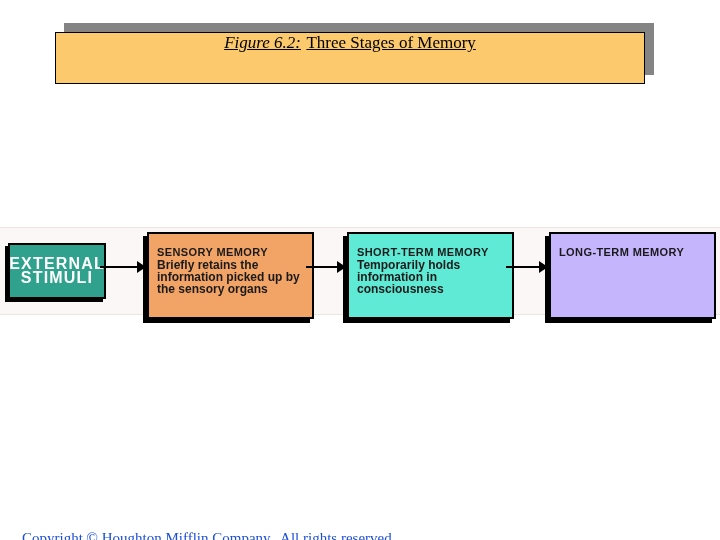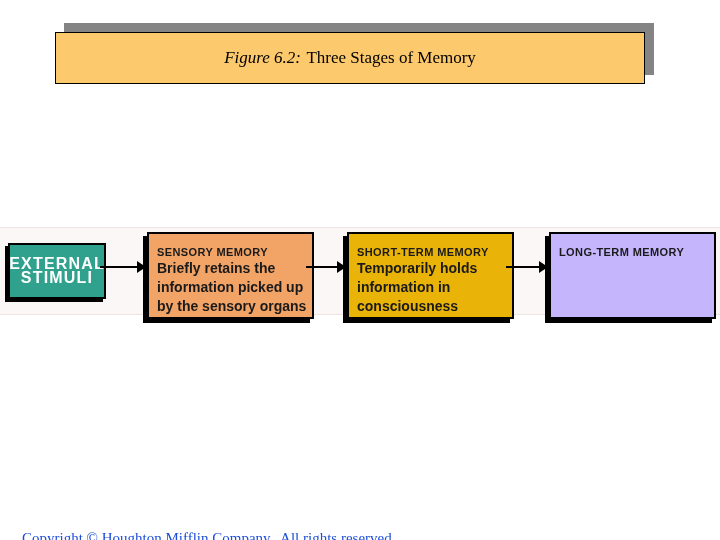--- a/index.html
+++ b/index.html
@@ -9,21 +9,21 @@
     font-family:"Liberation Sans",sans-serif;
     position:relative;overflow:hidden;
   }
   .slide{position:absolute;inset:0;width:720px;height:540px;background:#ffffff;}
 
   
   .title-box{
     position:absolute;left:55px;top:32px;width:588px;height:50px;
     border:1px solid #000;
     box-shadow:9px -9px 0 0 #848484;
-    display:flex;align-items:center;justify-content:center;
+    display:flex;justify-content:center;text-decoration:underline;
   }
   .title-text{
     font-family:"Liberation Serif",serif;
     font-size:17px;color:#000;white-space:nowrap;
   }
   .title-text .t-italic{font-style:italic;}
   .title-text .t-rest{margin-left:0.32em;}
 
   
   .strip{
@@ -46,21 +46,21 @@
     position:absolute;top:232px;height:69px;width:151px;
     border:2px solid #000;
     box-shadow:-4px 4px 0 0 #000;
     padding:12px 4px 2px 8px;
     color:#1a1a1a;
   }
   .stage-1{left:147px;}
   .stage-2{left:347px;}
   .stage-3{left:549px;}
   .stage-title{font-size:11px;font-weight:700;letter-spacing:0.4px;margin:0 0 1px 0;}
-  .stage-body{font-size:14px;font-weight:700;line-height:19px;}
+  .stage-body{font-size:12px;font-weight:700;line-height:12px;}
 
   
   .arrow{position:absolute;height:12px;}
   .arrow .shaft{
     position:absolute;left:0;right:7px;top:5px;height:2px;background:#000;
   }
   .arrow .head{
     position:absolute;right:0;top:0;width:0;height:0;
     border-left:9px solid #000;border-top:6px solid transparent;border-bottom:6px solid transparent;
   }
@@ -98,21 +98,21 @@
   <div class="stage-box stage-1" style="background-color: rgb(242, 163, 102);">
     <div class="stage-title">SENSORY MEMORY</div>
     <div class="stage-body">Briefly retains the information picked up by the sensory organs</div>
   </div>
 
   <div class="arrow arrow-2">
     <div class="shaft"></div>
     <div class="head"></div>
   </div>
 
-  <div class="stage-box stage-2" style="background-color: #eab308;">
+  <div class="stage-box stage-2" style="background-color: #5eead4;">
     <div class="stage-title">SHORT-TERM MEMORY</div>
     <div class="stage-body">Temporarily holds information in consciousness</div>
   </div>
 
   <div class="arrow arrow-3">
     <div class="shaft"></div>
     <div class="head"></div>
   </div>
 
   <div class="stage-box stage-3" style="background-color: #c4b5fd;">

